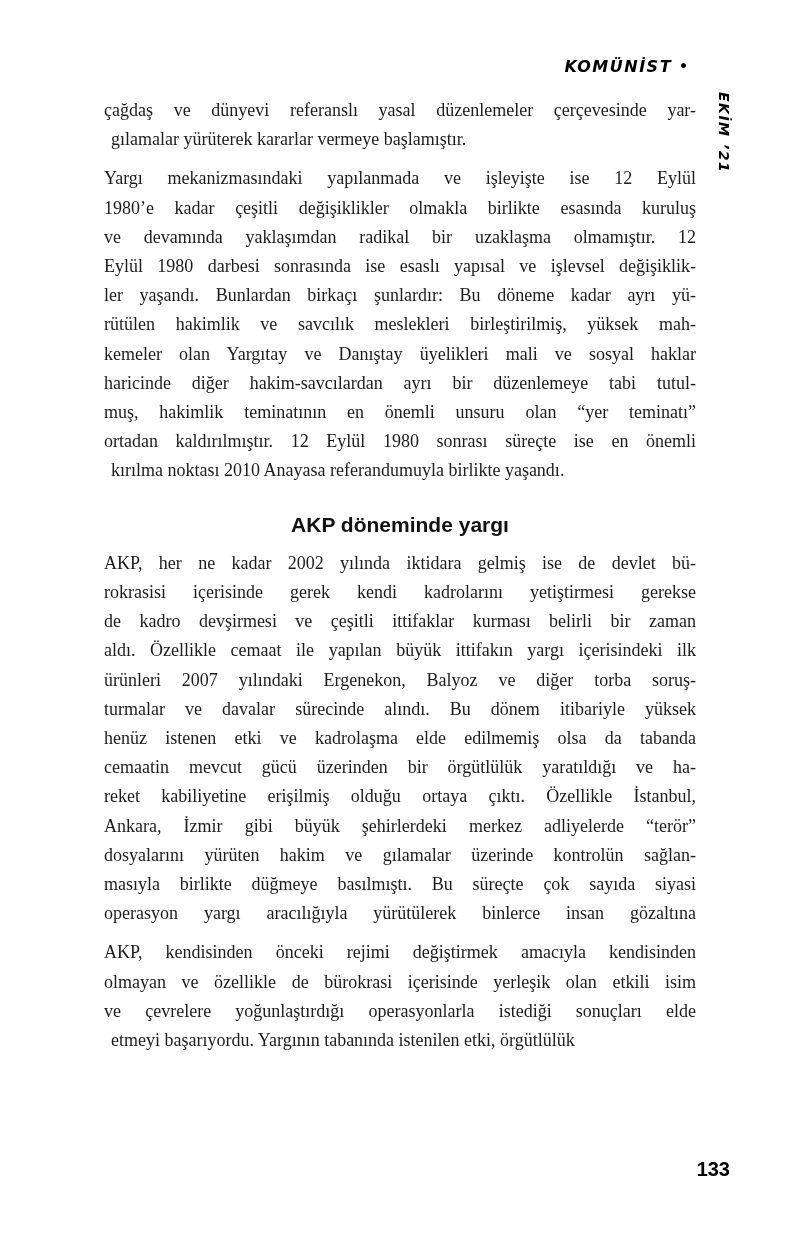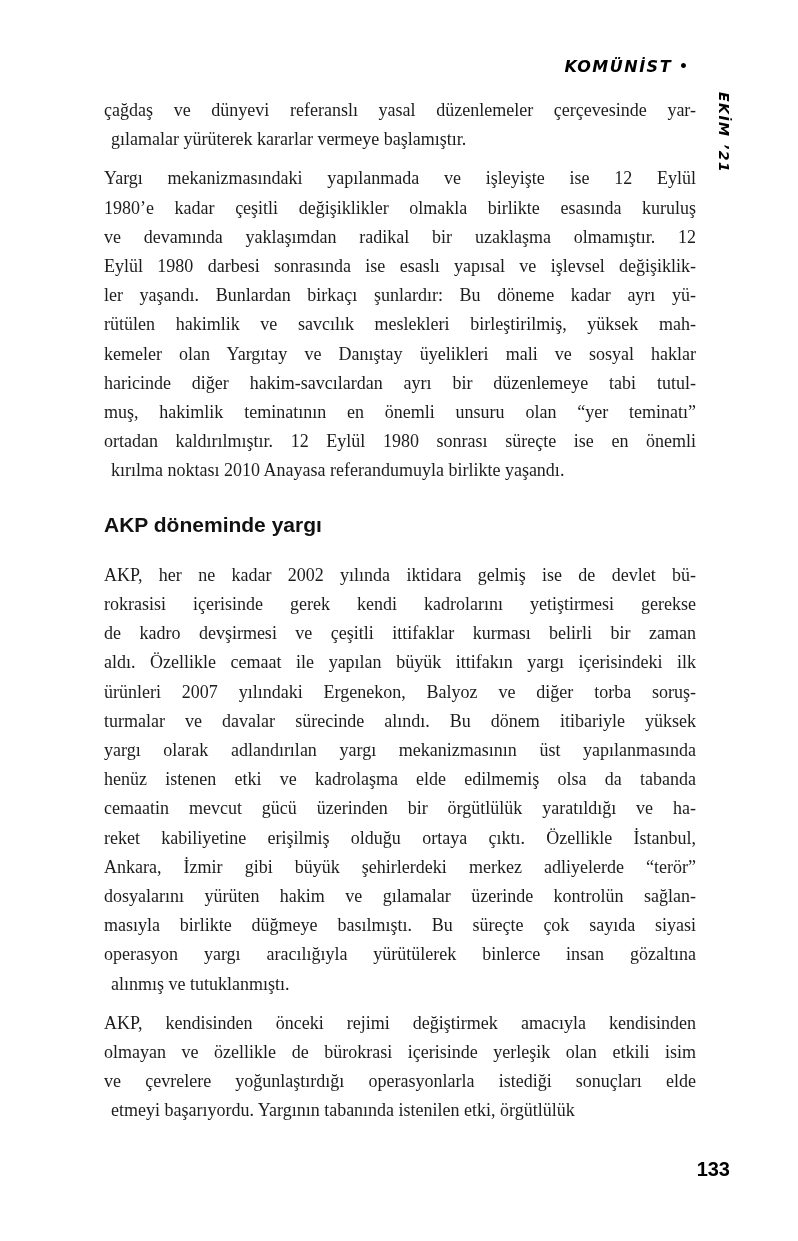--- a/index.html
+++ b/index.html
@@ -63,22 +63,23 @@
   }
   .line.last {
     text-align-last: left;
     margin-left: 7px;
   }
   .section-heading {
     font-family: "Liberation Sans", "DejaVu Sans", sans-serif;
     font-size: 21px;
     font-weight: bold;
     line-height: 1.2;
-    margin: 26px 0 24px 0;
+    margin: 26px 0 12px 0;
     color: #111;
+    text-align: center;
   }
   .page-number {
     position: absolute;
     right: 48px;
     bottom: 60px;
     font-family: "Liberation Sans", "DejaVu Sans", sans-serif;
     font-weight: bold;
     font-size: 20px;
     color: #000;
   }
@@ -113,29 +114,27 @@
         <div class="line last">kırılma noktası 2010 Anayasa referandumuyla birlikte yaşandı.</div>
       </div>
       <h2 class="section-heading">AKP döneminde yargı</h2>
       <div class="paragraph">
         <div class="line">AKP, her ne kadar 2002 yılında iktidara gelmiş ise de devlet bü-</div>
         <div class="line">rokrasisi içerisinde gerek kendi kadrolarını yetiştirmesi gerekse</div>
         <div class="line">de kadro devşirmesi ve çeşitli ittifaklar kurması belirli bir zaman</div>
         <div class="line">aldı. Özellikle cemaat ile yapılan büyük ittifakın yargı içerisindeki ilk</div>
         <div class="line">ürünleri 2007 yılındaki Ergenekon, Balyoz ve diğer torba soruş-</div>
         <div class="line">turmalar ve davalar sürecinde alındı. Bu dönem itibariyle yüksek</div>
-        <div class="line">yargı olarak adlandırılan yargı mekanizmasının üst yapılanmasında</div>
         <div class="line">henüz istenen etki ve kadrolaşma elde edilmemiş olsa da tabanda</div>
         <div class="line">cemaatin mevcut gücü üzerinden bir örgütlülük yaratıldığı ve ha-</div>
         <div class="line">reket kabiliyetine erişilmiş olduğu ortaya çıktı. Özellikle İstanbul,</div>
         <div class="line">Ankara, İzmir gibi büyük şehirlerdeki merkez adliyelerde “terör”</div>
         <div class="line">dosyalarını yürüten hakim ve gılamalar üzerinde kontrolün sağlan-</div>
         <div class="line">masıyla birlikte düğmeye basılmıştı. Bu süreçte çok sayıda siyasi</div>
         <div class="line">operasyon yargı aracılığıyla yürütülerek binlerce insan gözaltına</div>
-        <div class="line last">alınmış ve tutuklanmıştı.</div>
       </div>
       <div class="paragraph">
         <div class="line">AKP, kendisinden önceki rejimi değiştirmek amacıyla kendisinden</div>
         <div class="line">olmayan ve özellikle de bürokrasi içerisinde yerleşik olan etkili isim</div>
         <div class="line">ve çevrelere yoğunlaştırdığı operasyonlarla istediği sonuçları elde</div>
         <div class="line last">etmeyi başarıyordu. Yargının tabanında istenilen etki, örgütlülük</div>
       </div>
     </div>
 
   <div class="page-number">133</div>

